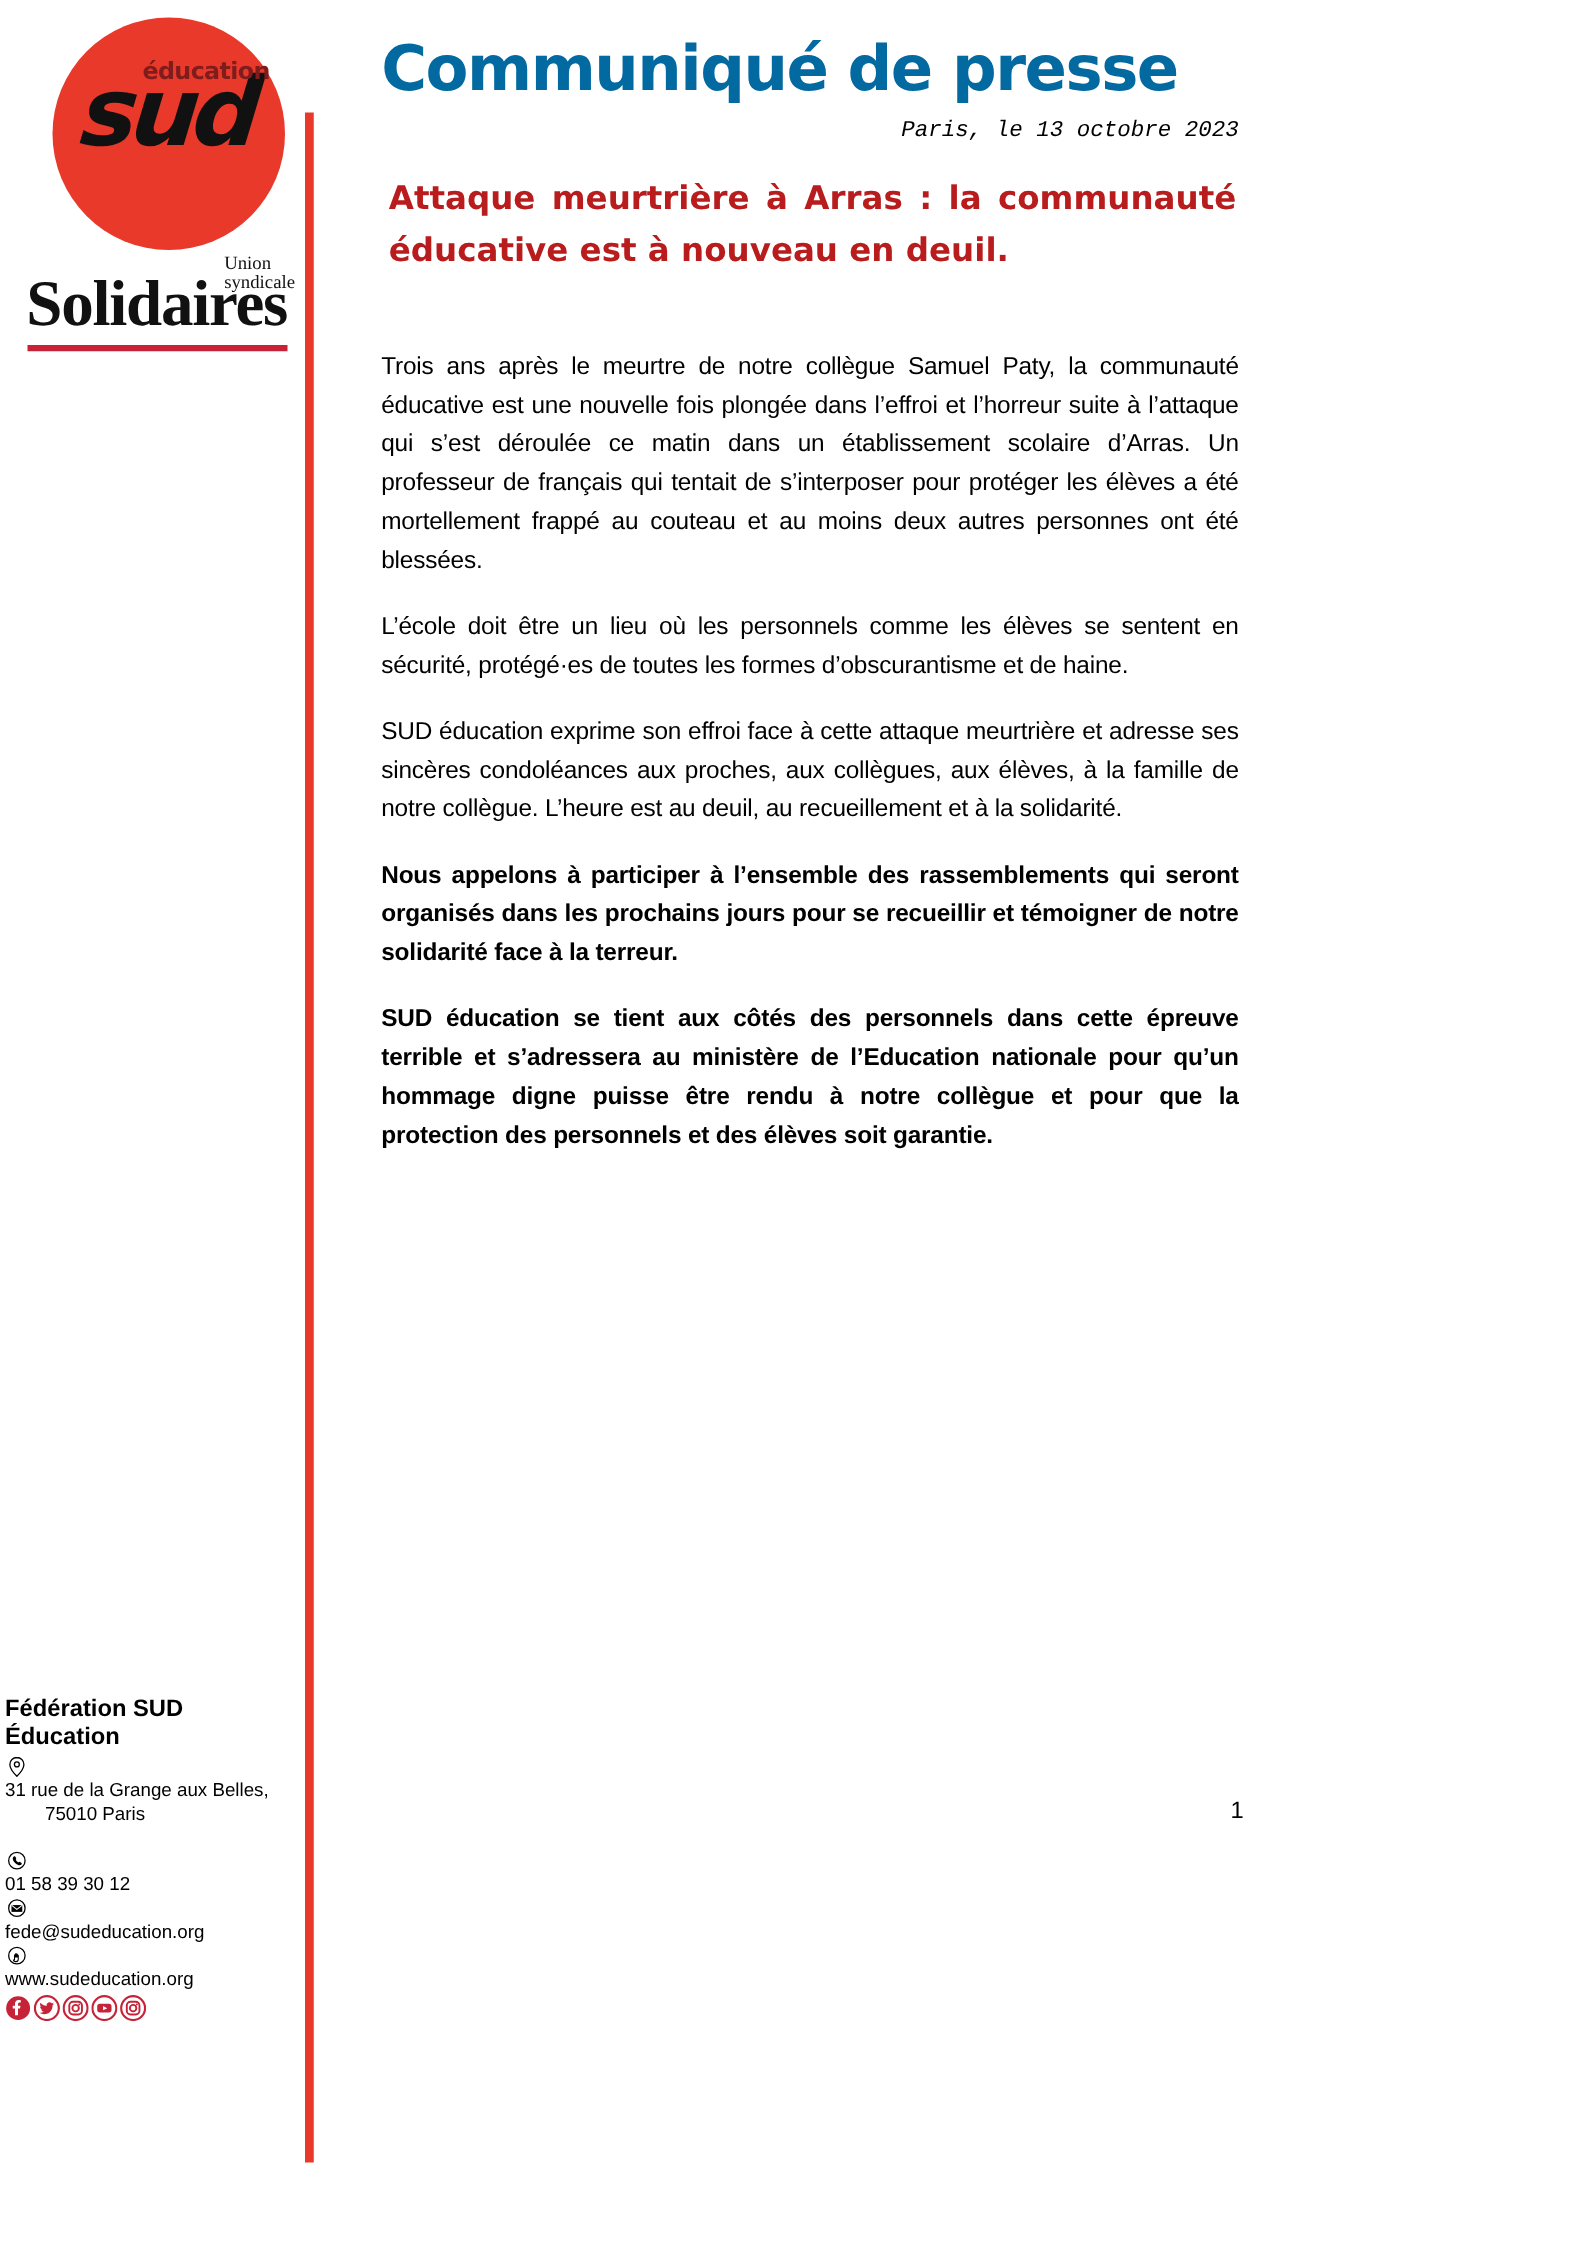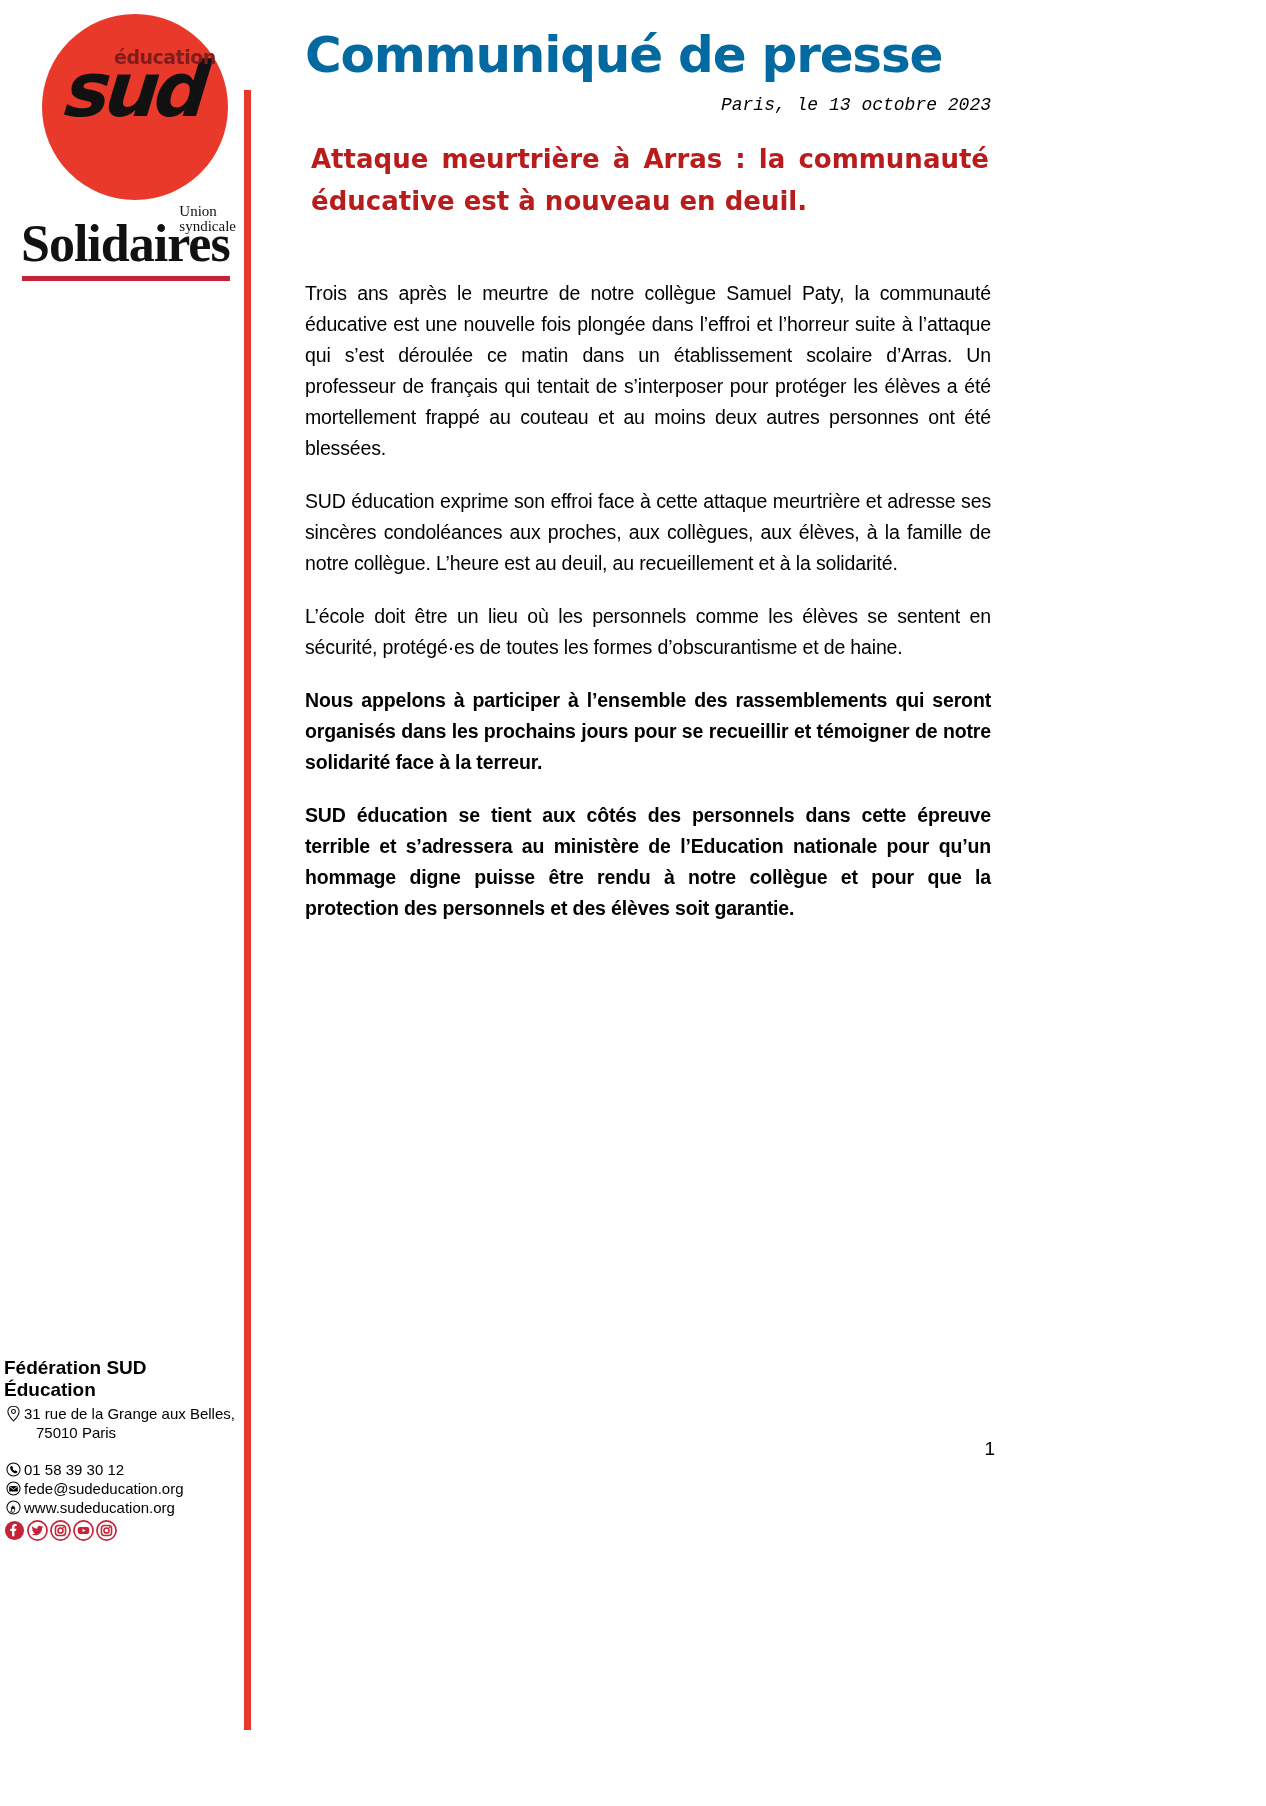--- a/index.html
+++ b/index.html
@@ -121,20 +121,21 @@
     color: #000000;
     margin: 0 0 3px 0;
   }
   .contact-row {
     display: flex;
     align-items: flex-start;
     font-family: "Liberation Sans", sans-serif;
     font-size: 15px;
     line-height: 19px;
     color: #000000;
+    flex-direction: column;
   }
   .contact-row .ico {
     flex: 0 0 auto;
     width: 18px;
     height: 19px;
     display: inline-flex;
     align-items: center;
     justify-content: center;
     margin-right: 2px;
   }
@@ -338,21 +339,21 @@
   </div>
 
   <div id="divider"></div>
 
   <div id="main">
     <h1 id="doc-title">Communiqué de presse</h1>
     <div id="doc-date">Paris, le 13 octobre  2023</div>
     <div id="headline">Attaque meurtrière à Arras : la communauté éducative est à nouveau en deuil.</div>
     <div id="body-copy">
         <p class="">Trois ans après le meurtre de notre collègue Samuel Paty, la communauté éducative est une nouvelle fois plongée dans l’effroi et l’horreur suite à l’attaque qui s’est déroulée ce matin dans un établissement scolaire d’Arras. Un professeur de français qui tentait de s’interposer pour protéger les élèves a été mortellement frappé au couteau et au moins deux autres personnes ont été blessées.</p>
+        <p class="">L’école doit être un lieu où les personnels comme les élèves se sentent en sécurité, protégé·es de toutes les formes d’obscurantisme et de haine.</p>
         <p class="">SUD éducation exprime son effroi face à cette attaque meurtrière et adresse ses sincères condoléances aux proches, aux collègues, aux élèves, à la famille de notre collègue. L’heure est au deuil, au recueillement et à la solidarité.</p>
-        <p class="">L’école doit être un lieu où les personnels comme les élèves se sentent en sécurité, protégé·es de toutes les formes d’obscurantisme et de haine.</p>
         <p class="bold">Nous appelons à participer à l’ensemble des rassemblements qui seront organisés dans les prochains jours pour se recueillir et témoigner de notre solidarité face à la terreur.</p>
         <p class="bold">SUD éducation se tient aux côtés des personnels dans cette épreuve terrible et s’adressera au ministère de l’Education nationale pour qu’un hommage digne puisse être rendu à notre collègue et pour que la protection des personnels et des élèves soit garantie.</p>
       </div>
   </div>
 
   <div id="page-number">1</div>
 </div>
 
 </body></html>

